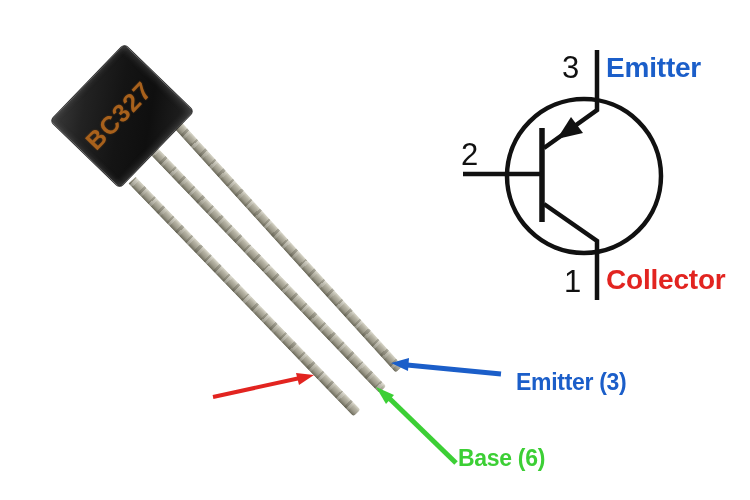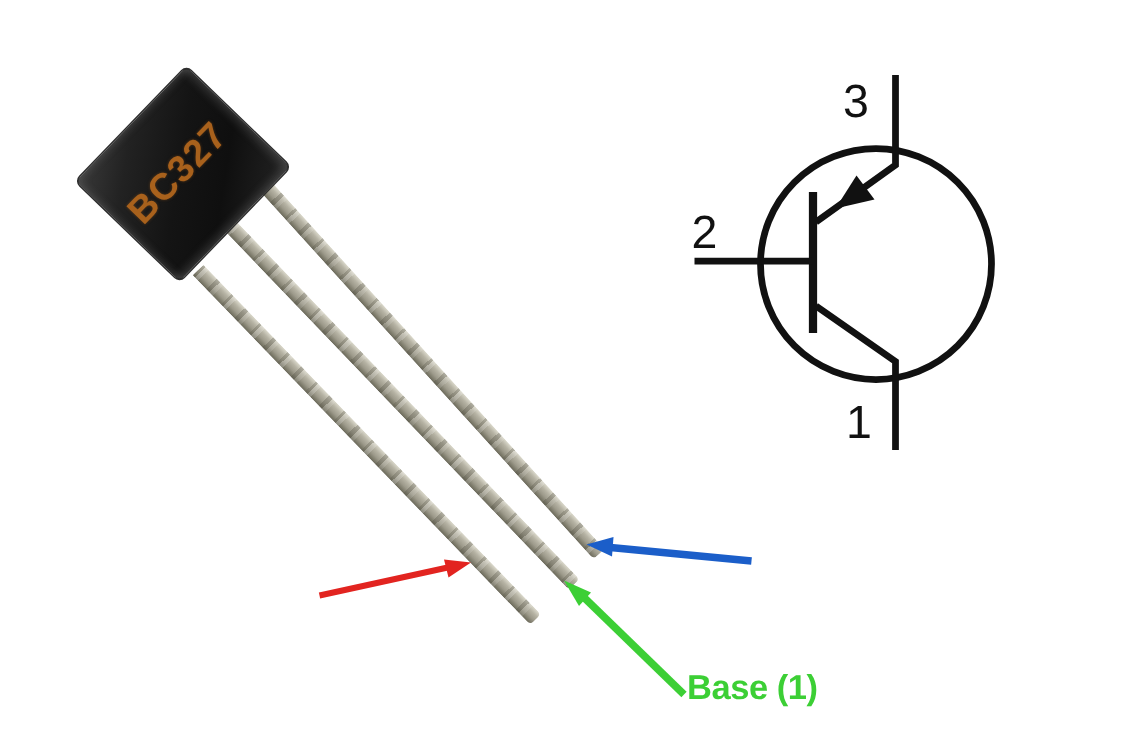--- a/index.html
+++ b/index.html
@@ -103,32 +103,35 @@
   <svg class="schematic" width="330" height="290" viewBox="420 30 330 290">
     <circle class="sym-stroke" cx="584" cy="176" r="77" stroke-width="4.5"></circle>
     <line class="sym-stroke" x1="542" y1="128" x2="542" y2="222" stroke-width="5.5"></line>
     <line class="sym-stroke" x1="463" y1="174" x2="542" y2="174" stroke-width="4.5"></line>
     <polyline class="sym-stroke" points="597,50 597,110 544,148" stroke-width="4.5"></polyline>
     <polygon points="557,139 571,117 583,133" fill="#111111"></polygon>
     <polyline class="sym-stroke" points="544,204 597,241 597,300" stroke-width="4.5"></polyline>
   </svg>
 
   <div class="pin-num num-3">3</div>
+  <div class="pin-label lbl-emitter">Emitter</div>
 
   <div class="pin-num num-2">2</div>
 
   <div class="pin-num num-1">1</div>
+  <div class="pin-label lbl-collector">Collector</div>
 
   <svg class="arrows" width="750" height="500" viewBox="0 0 750 500">
 
     <line x1="213" y1="397" x2="300" y2="378" stroke="#e22420" stroke-width="4"></line>
     <polygon points="314,375 299,385 296,373" fill="#e22420"></polygon>
 
     <line x1="501" y1="374" x2="407" y2="365" stroke="#1b5ec9" stroke-width="5"></line>
     <polygon points="391,363 409,358 408,371" fill="#1b5ec9"></polygon>
 
     <line x1="456" y1="463" x2="389" y2="398" stroke="#3ccf35" stroke-width="5"></line>
     <polygon points="376,387 394,395 386,404" fill="#3ccf35"></polygon>
   </svg>
 
-  <div class="ann ann-base">Base (1)</div>
+  <div class="ann ann-emitter">Emitter (3)</div>
+  <div class="ann ann-base">Base (6)</div>
 
 </div>
 
 </body></html>

